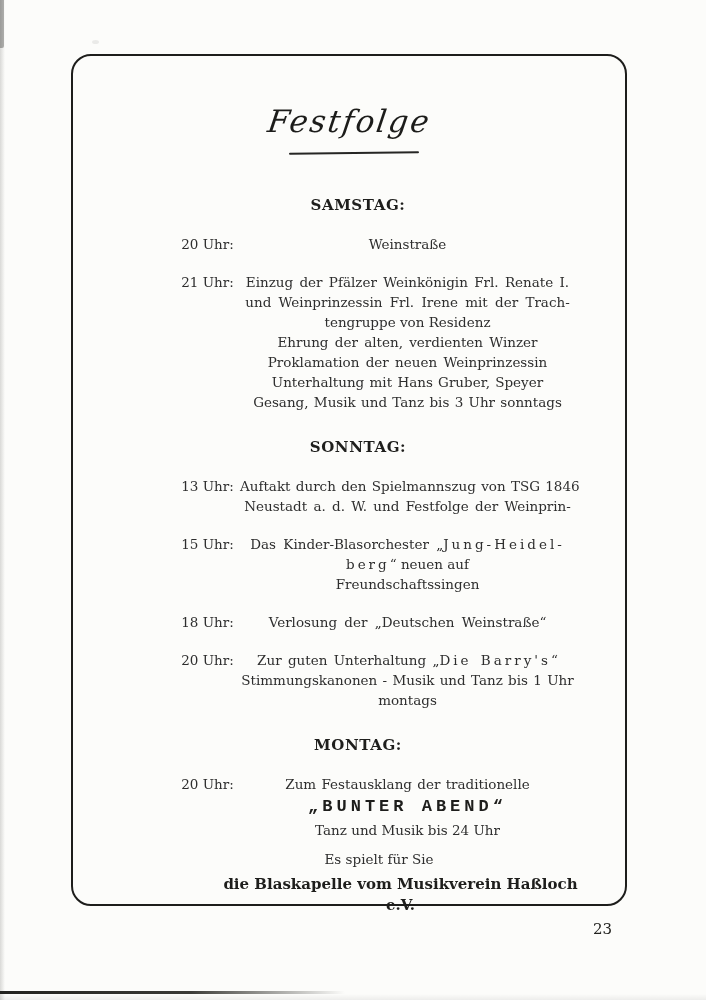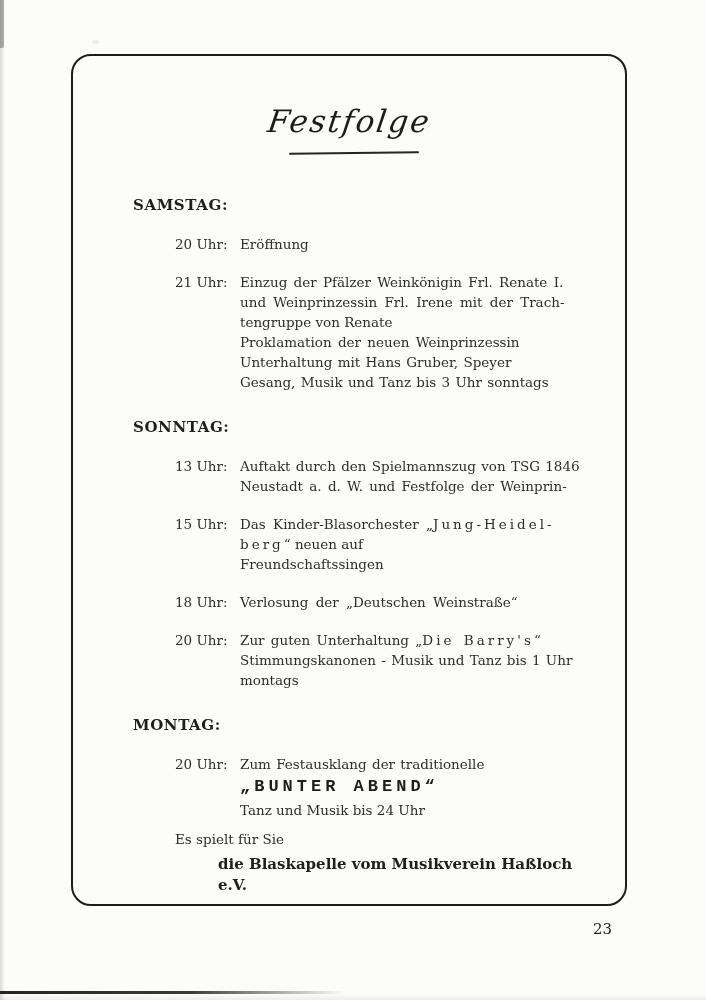--- a/index.html
+++ b/index.html
@@ -39,21 +39,21 @@
   .title-text {
     display:inline-block; font-family:"DejaVu Serif", serif; font-style:italic;
     font-size:31px; letter-spacing:2px; color:#1c1c1a; transform:skewX(-8deg);
   }
   .title-underline {
     position:absolute; left:289px; top:152px; width:130px; height:2px;
     background:#262624; transform:rotate(-0.6deg); border-radius:1px;
   }
   
   .program { position:absolute; left:133px; top:194px; width:450px;
-    font-size:13.5px; line-height:20px; }
+    font-size:13.5px; line-height:20px;text-align:center; }
   .section + .section { margin-top:24px; }
   .day { font-weight:bold; font-size:15px; letter-spacing:0.6px; line-height:22px; color:#1e1e1c; }
   .entry { display:flex; margin-top:18px; }
   .time { flex:0 0 65px; margin-left:42px; white-space:nowrap; }
   .lines { width:335px; }
   .line { min-height:20px; white-space:nowrap; }
   .sp { letter-spacing:3px; }
   .line.big {
     font-weight:bold; font-size:17px; letter-spacing:4px; line-height:26px; color:#1e1e1c;font-family:Liberation Mono, monospace;
   }
@@ -77,29 +77,30 @@
     <span class="title-text">Festfolge</span>
   </div>
   <div class="title-underline"></div>
 
   <div class="program">
       <div class="section">
         <div class="day">SAMSTAG:</div>
         <div class="entry">
           <div class="time">20 Uhr:</div>
           <div class="lines">
-            <div class="line"><span>Eröffnung</span></div>
+            <div class="line"><span>Weinstraße</span></div>
           </div>
         </div>
         <div class="entry">
           <div class="time">21 Uhr:</div>
           <div class="lines">
             <div class="line" style="word-spacing: 2px;"><span>Einzug der Pfälzer Weinkönigin Frl. Renate I.</span></div>
             <div class="line" style="word-spacing: 3px;"><span>und Weinprinzessin Frl. Irene mit der Trach-</span></div>
-            <div class="line"><span>tengruppe von Renate</span></div>
+            <div class="line"><span>tengruppe von Residenz</span></div>
+            <div class="line" style="word-spacing: 2px;"><span>Ehrung der alten, verdienten Winzer</span></div>
             <div class="line" style="word-spacing: 2px;"><span>Proklamation der neuen Weinprinzessin</span></div>
             <div class="line" style="word-spacing: 1px;"><span>Unterhaltung mit Hans Gruber, Speyer</span></div>
             <div class="line" style="word-spacing: 1px;"><span>Gesang, Musik und Tanz bis 3 Uhr sonntags</span></div>
           </div>
         </div>
       </div>
       <div class="section">
         <div class="day">SONNTAG:</div>
         <div class="entry">
           <div class="time">13 Uhr:</div>

